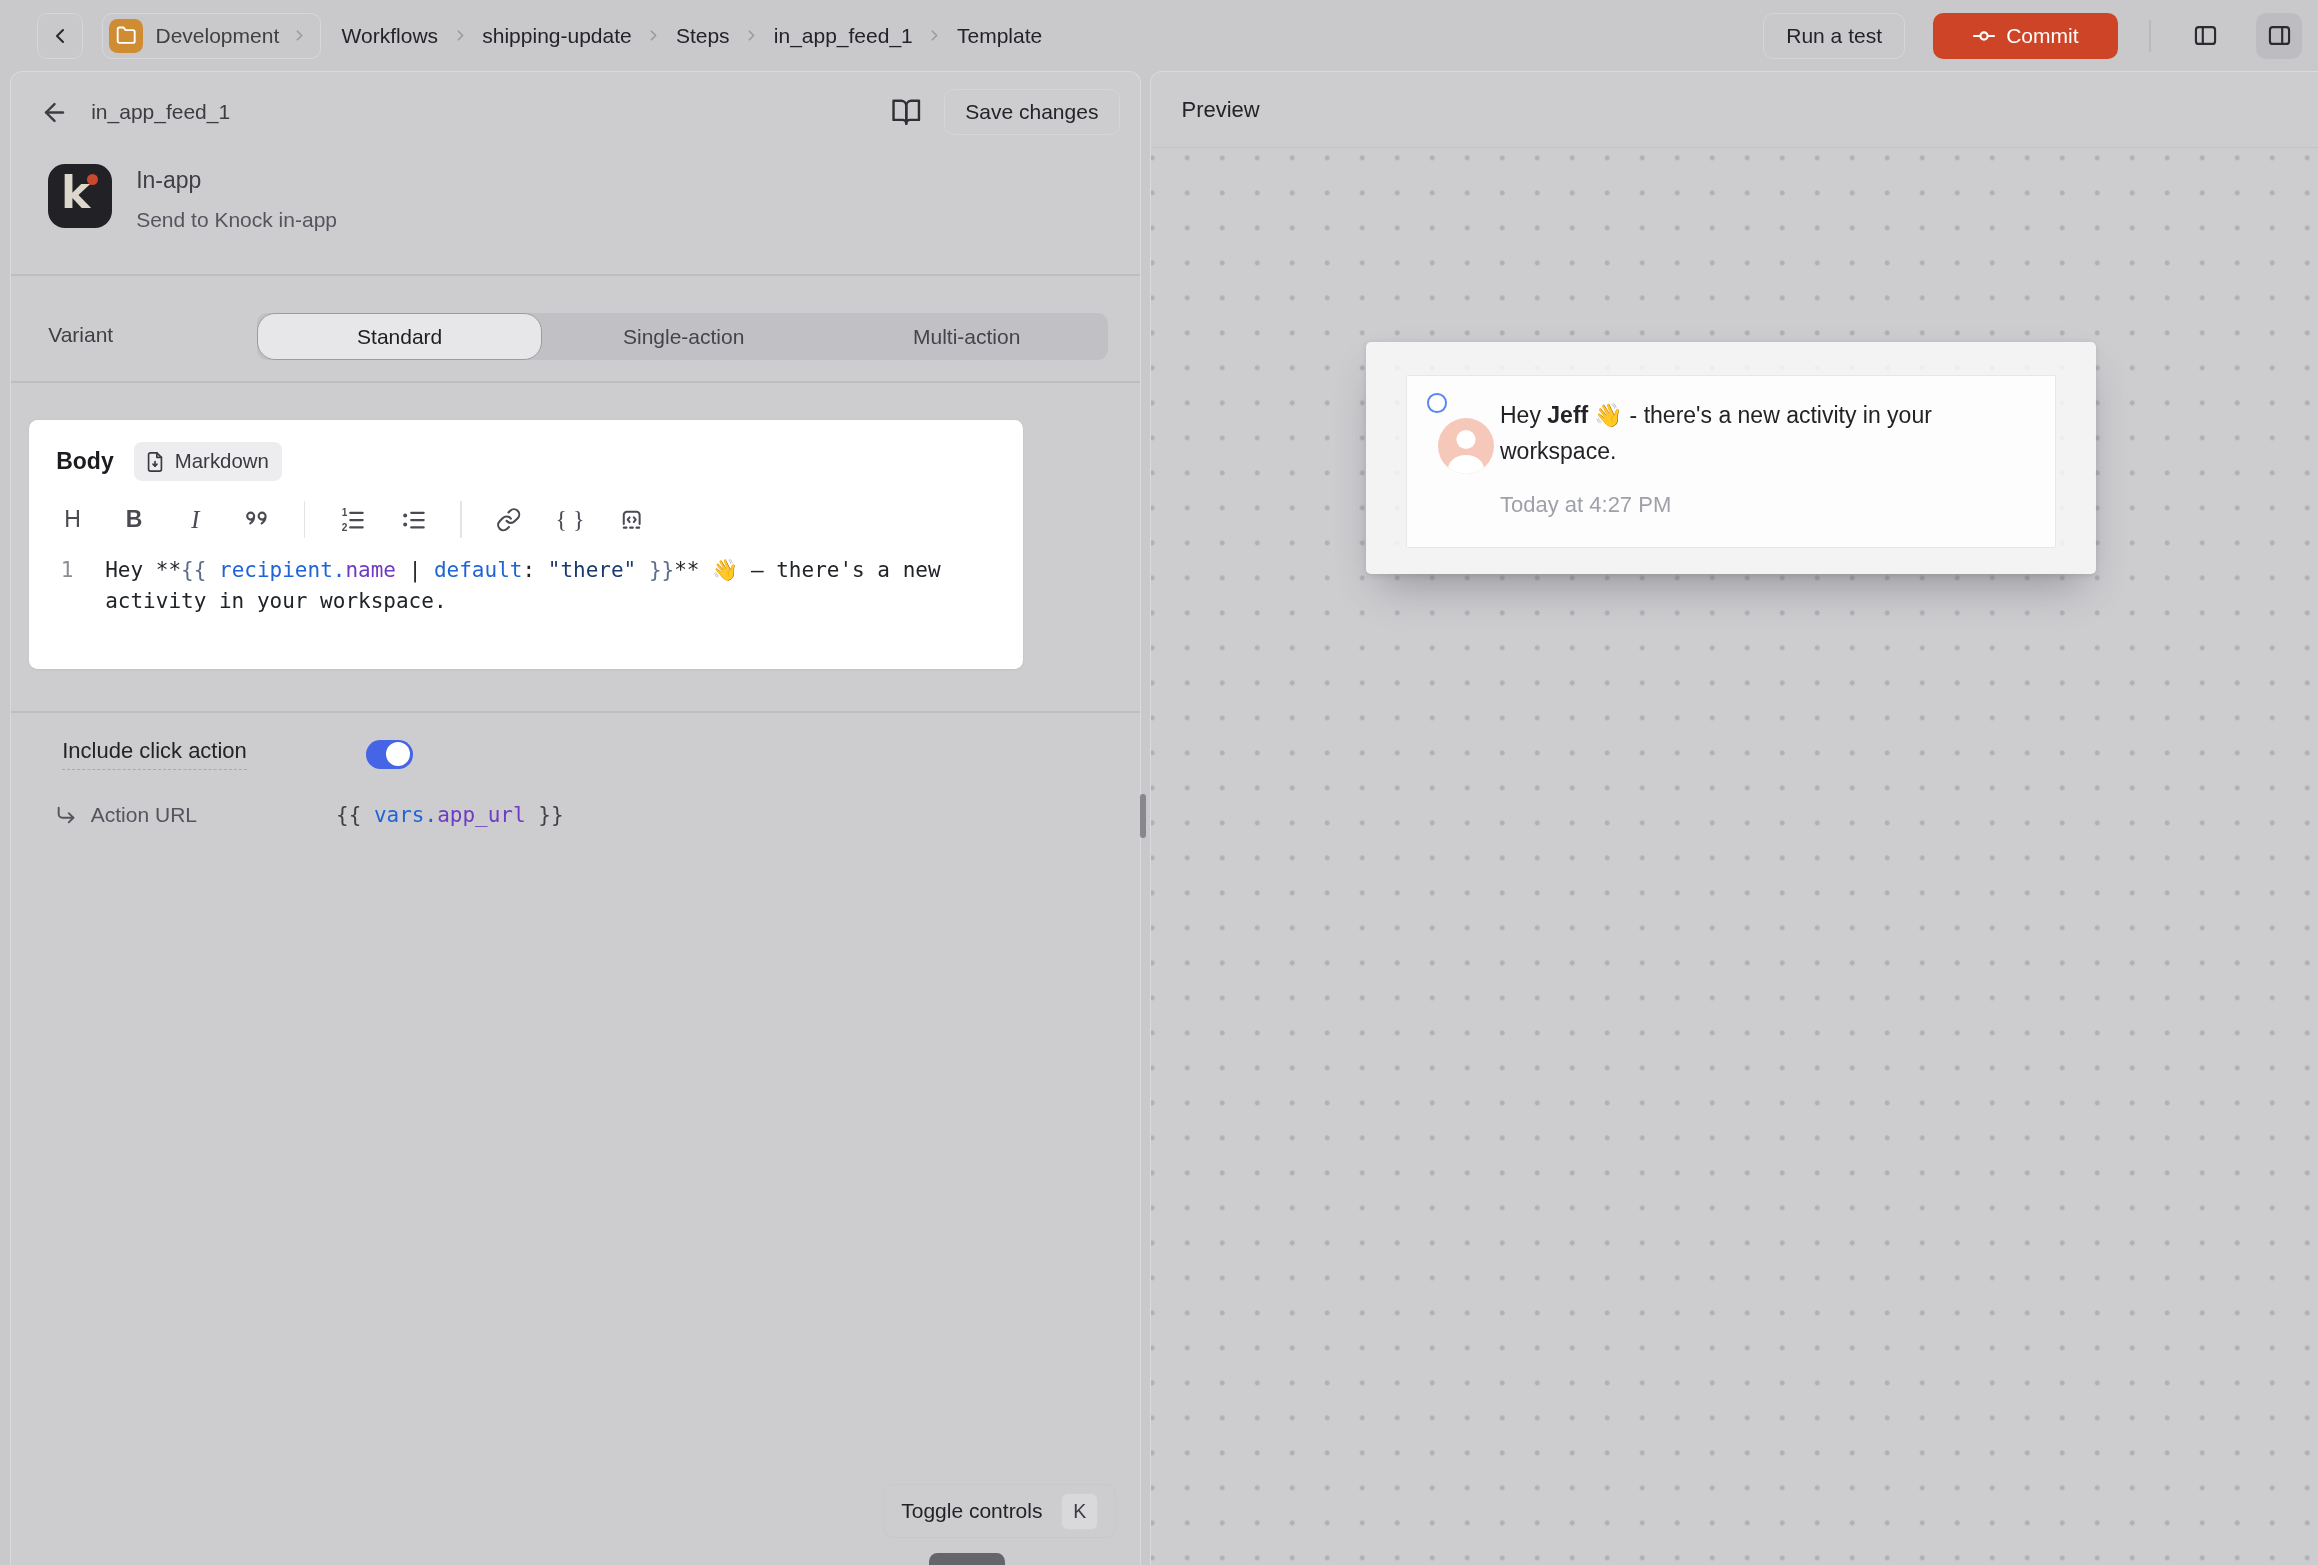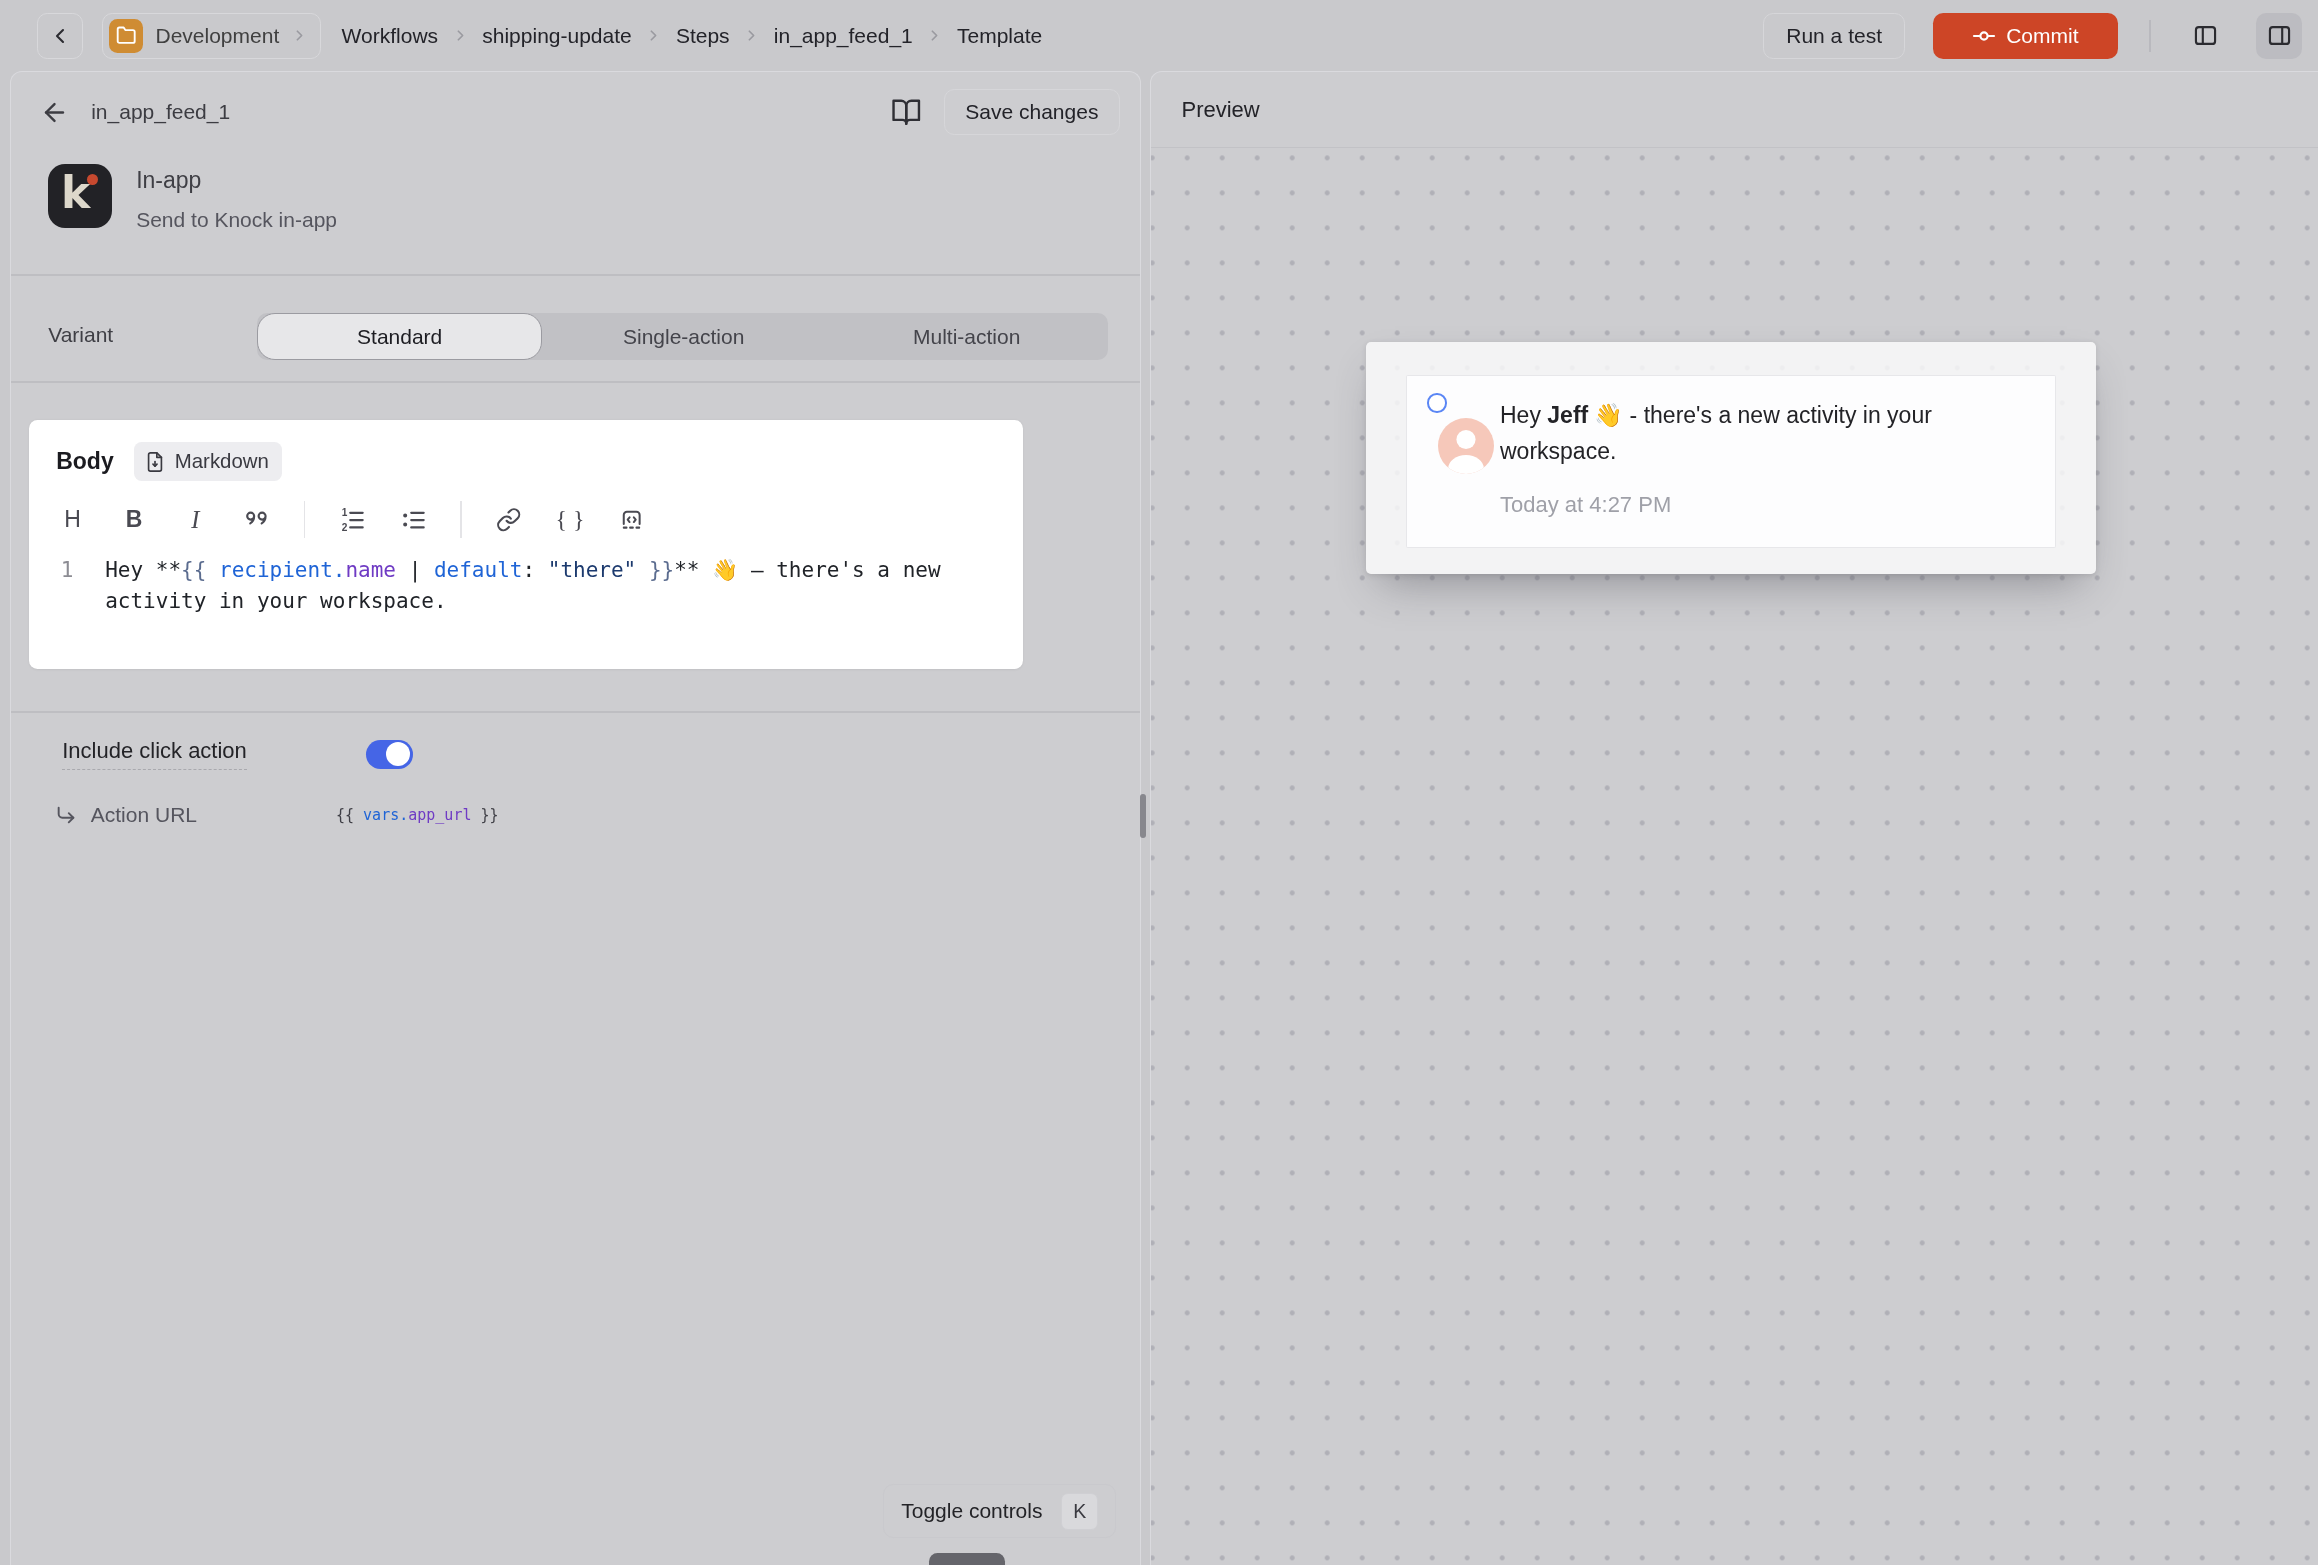--- a/index.html
+++ b/index.html
@@ -142,21 +142,21 @@
   .toggle {
     width:47px; height:29px; border-radius:14.4px; background:#4565e6; position:relative; cursor:pointer;
   }
   .toggle .knob {
     position:absolute; right:2.5px; top:2.5px; width:24px; height:24px;
     border-radius:50%; background:#ffffff;
   }
   .action-row { position:absolute; left:44px; top:731px; display:flex; align-items:center; }
   .action-label { font-size:21px; color:#55555e; margin-left:13.6px; }
   .action-value {
-    font-family:"DejaVu Sans Mono", monospace; font-size:15px; margin-left:139px; color:#3f3f46;
+    font-family:"DejaVu Sans Mono", monospace; font-size:21px; margin-left:139px; color:#3f3f46;
   }
 
   .toggle-controls {
     position:absolute; left:872px; top:1412px; width:233px; height:54px;
     border:1.7px solid #c9c9cd; border-radius:10.2px; background:#cdcdd0;
     display:flex; align-items:center; justify-content:center; gap:18.7px; cursor:pointer;
   }
   .toggle-controls .lbl { font-size:21px; color:#232327; }
   .kbd {
     width:37px; height:37px; border:1.7px solid #cfcfd3; border-radius:6.8px;

